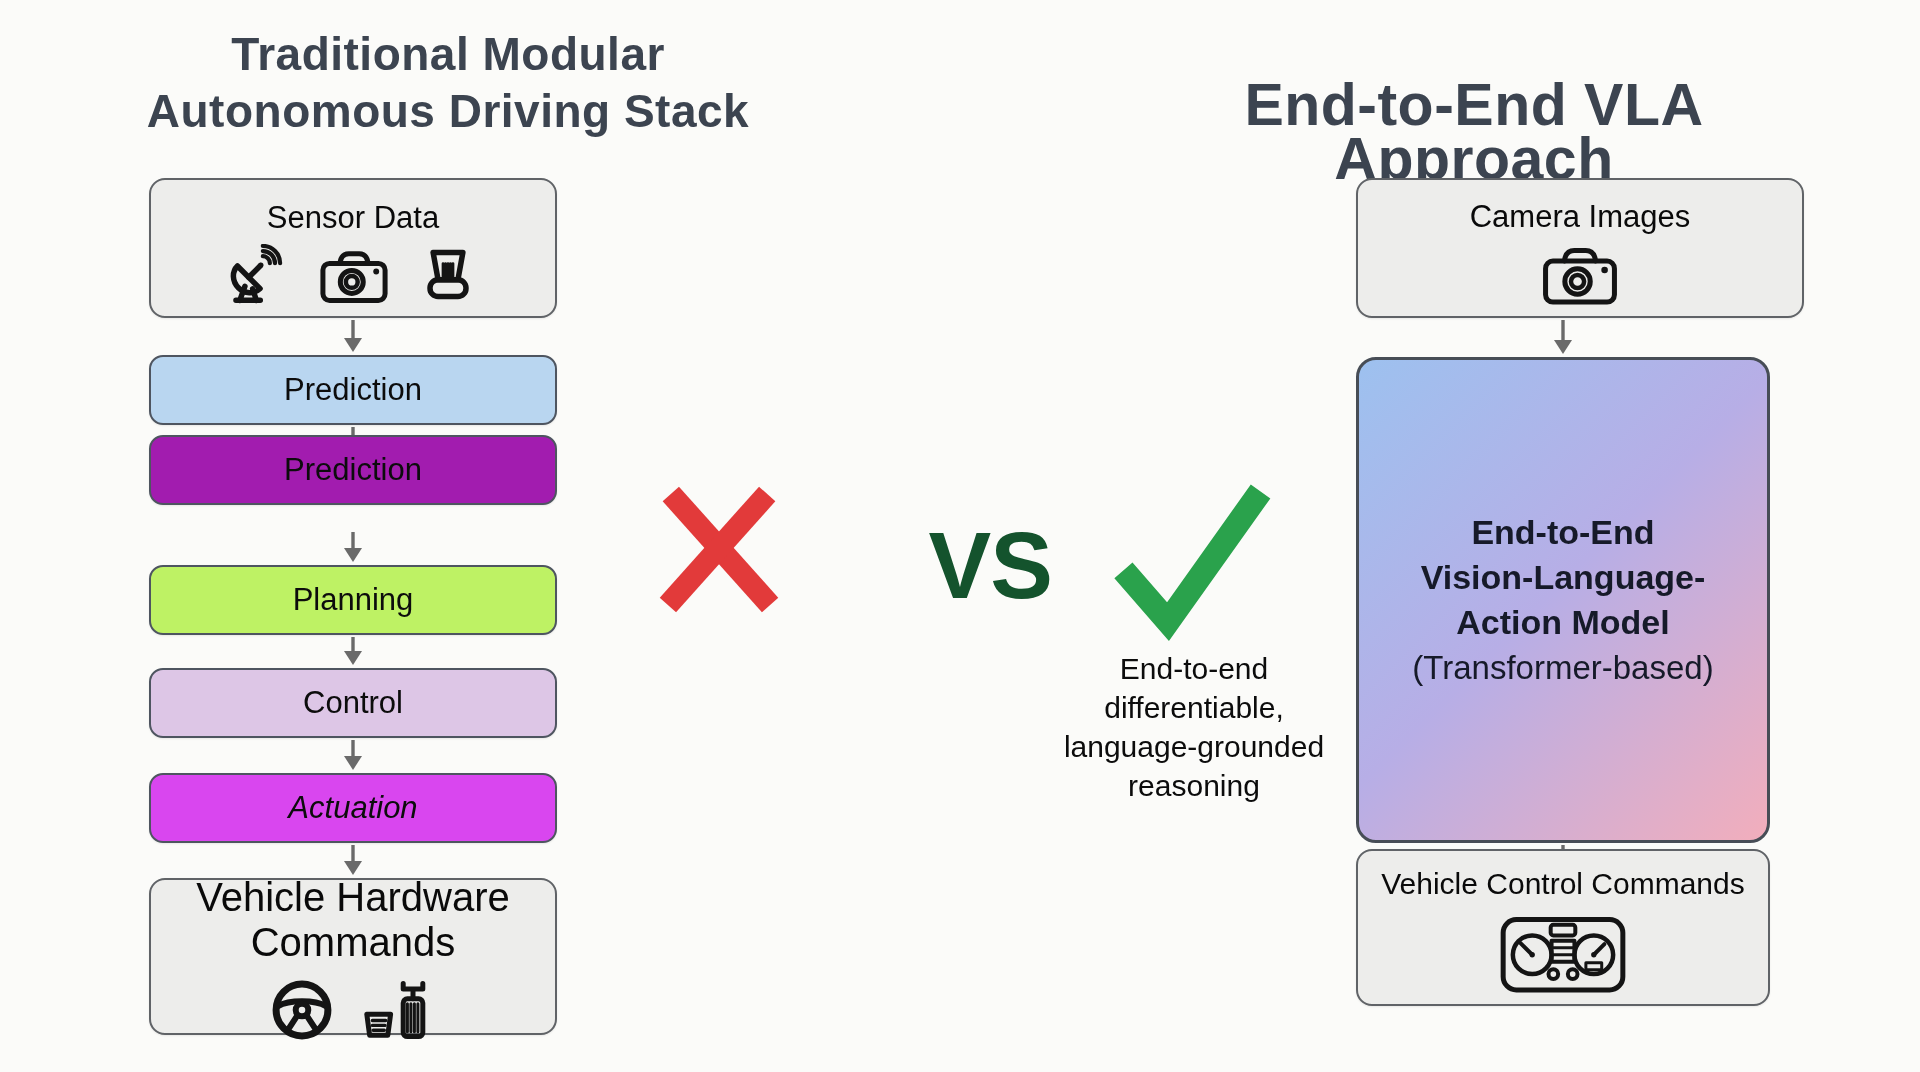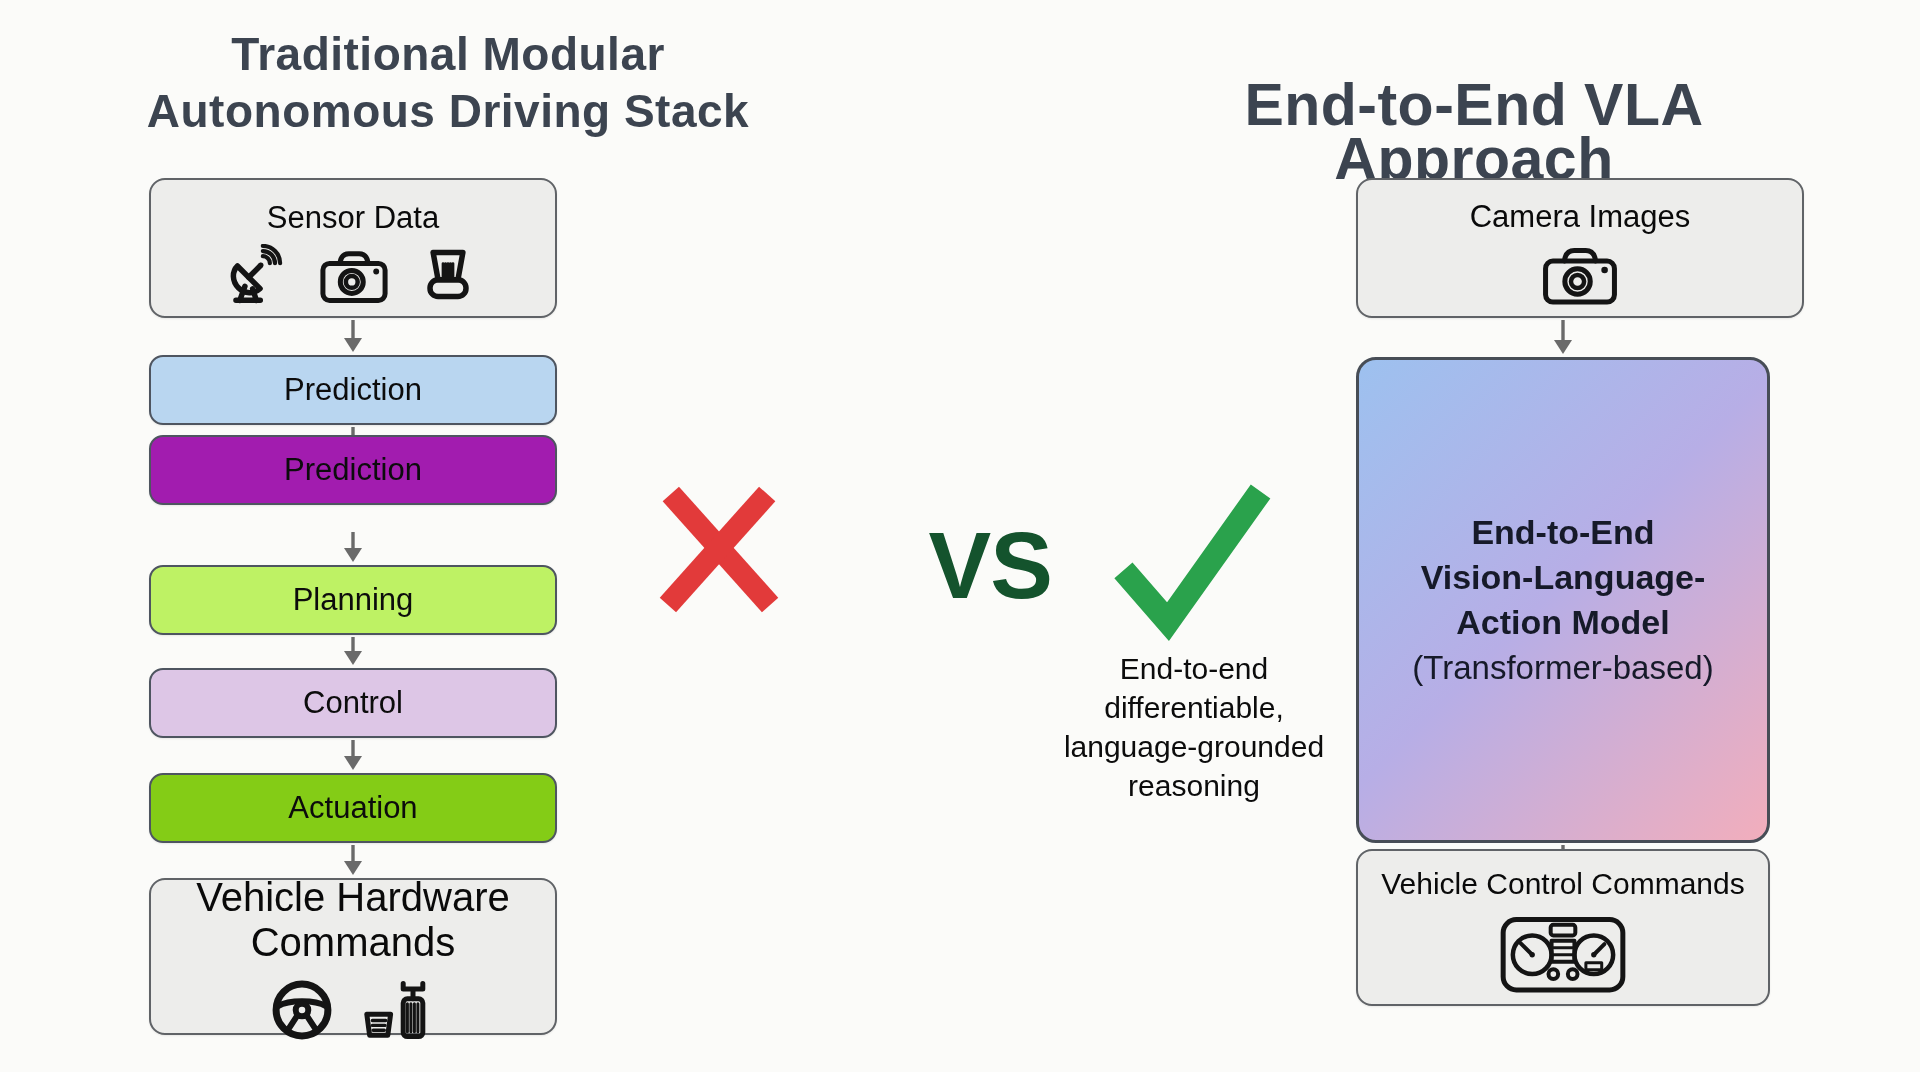--- a/index.html
+++ b/index.html
@@ -34,21 +34,21 @@
   .icon-row{display:flex;align-items:center;justify-content:center;margin-top:8px;}
   svg.g{display:block;}
   svg.g *{vector-effect:non-scaling-stroke;}
   .stroke{fill:none;stroke:#141414;stroke-linecap:round;stroke-linejoin:round;}
 
   #sensor-box{left:149px;top:178px;width:408px;height:140px;padding-top:12px;}
   #stage-perception{top:355px;background:#b9d6f0;}
   #stage-prediction{top:435px;background:#a21caf;}
   #stage-planning{top:565px;background:#bef264;}
   #stage-control{top:668px;background:#ddc6e6;}
-  #stage-actuation{top:773px;background:#84cc16;}
+  #stage-actuation{top:773px;background:#d946ef;font-style:italic;}
   #vhc-box{left:149px;top:878px;width:408px;height:157px;padding-top:8px;}
   #vhc-box .boxlabel{font-size:40px;}
 
   #camera-box{left:1356px;top:178px;width:448px;height:140px;padding-top:10px;}
   #vla-box{
     left:1356px;top:357px;width:414px;height:486px;
     background:linear-gradient(135deg,#9dc1ef 0%,#b7aee6 48%,#f2aebc 100%);
     border:3px solid #474d56;border-radius:20px;
   }
   .vla-line{font-size:34px;font-weight:bold;line-height:45px;color:#161a29;}

